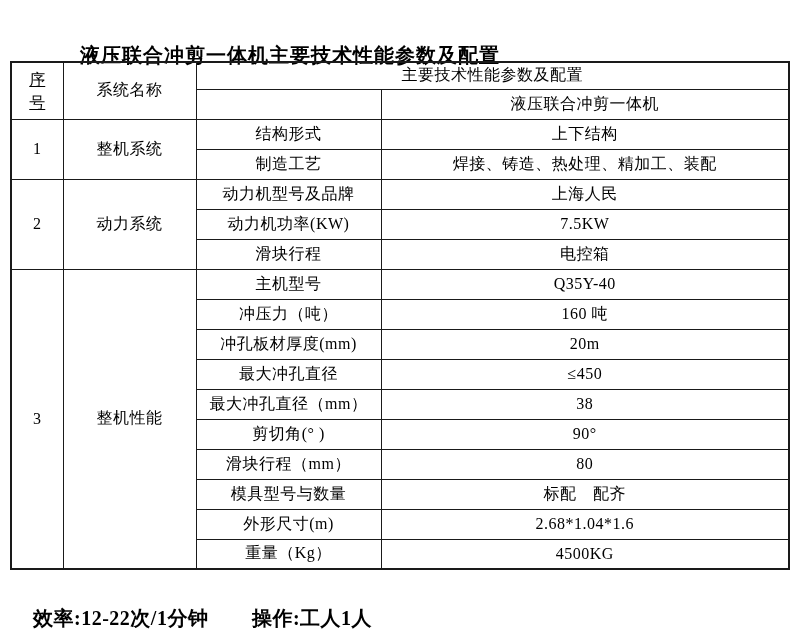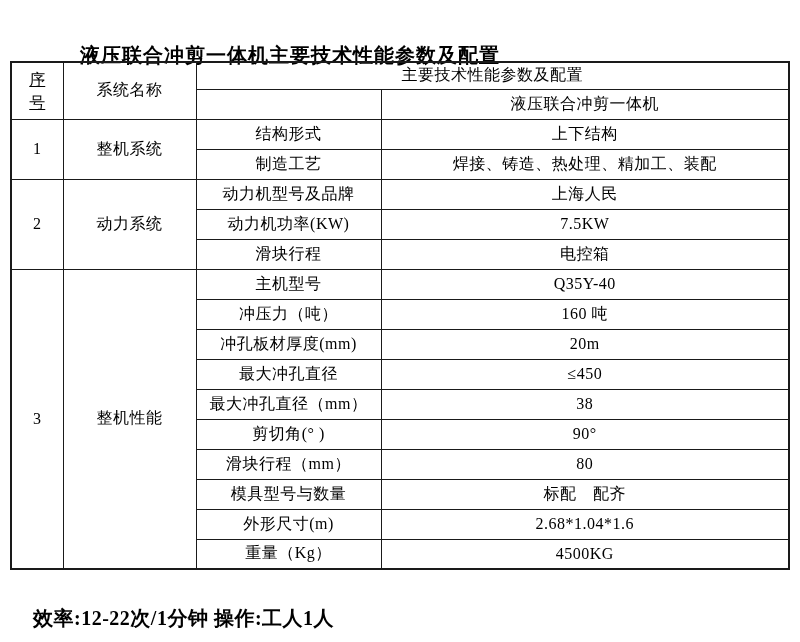--- a/index.html
+++ b/index.html
@@ -33,21 +33,21 @@
   tr.datarow { height:30px; }
   .vwrap {
     display:inline-block; width:1.1em;
     word-break:break-all; white-space:normal;
     line-height:1.45; letter-spacing:0;text-decoration:underline;
   }
   .footer {
     position:absolute; left:33px; top:605px;
     font-size:20px; font-weight:bold; letter-spacing:0.5px;
   }
-  .footer .op { }
+  .footer .op { margin-left:38px; }
 </style>
 </head>
 <body>
 
 <div class="doc-title">液压联合冲剪一体机主要技术性能参数及配置</div>
 
 <table class="spec">
   <colgroup>
     <col style="width:52px">
     <col style="width:133px">

